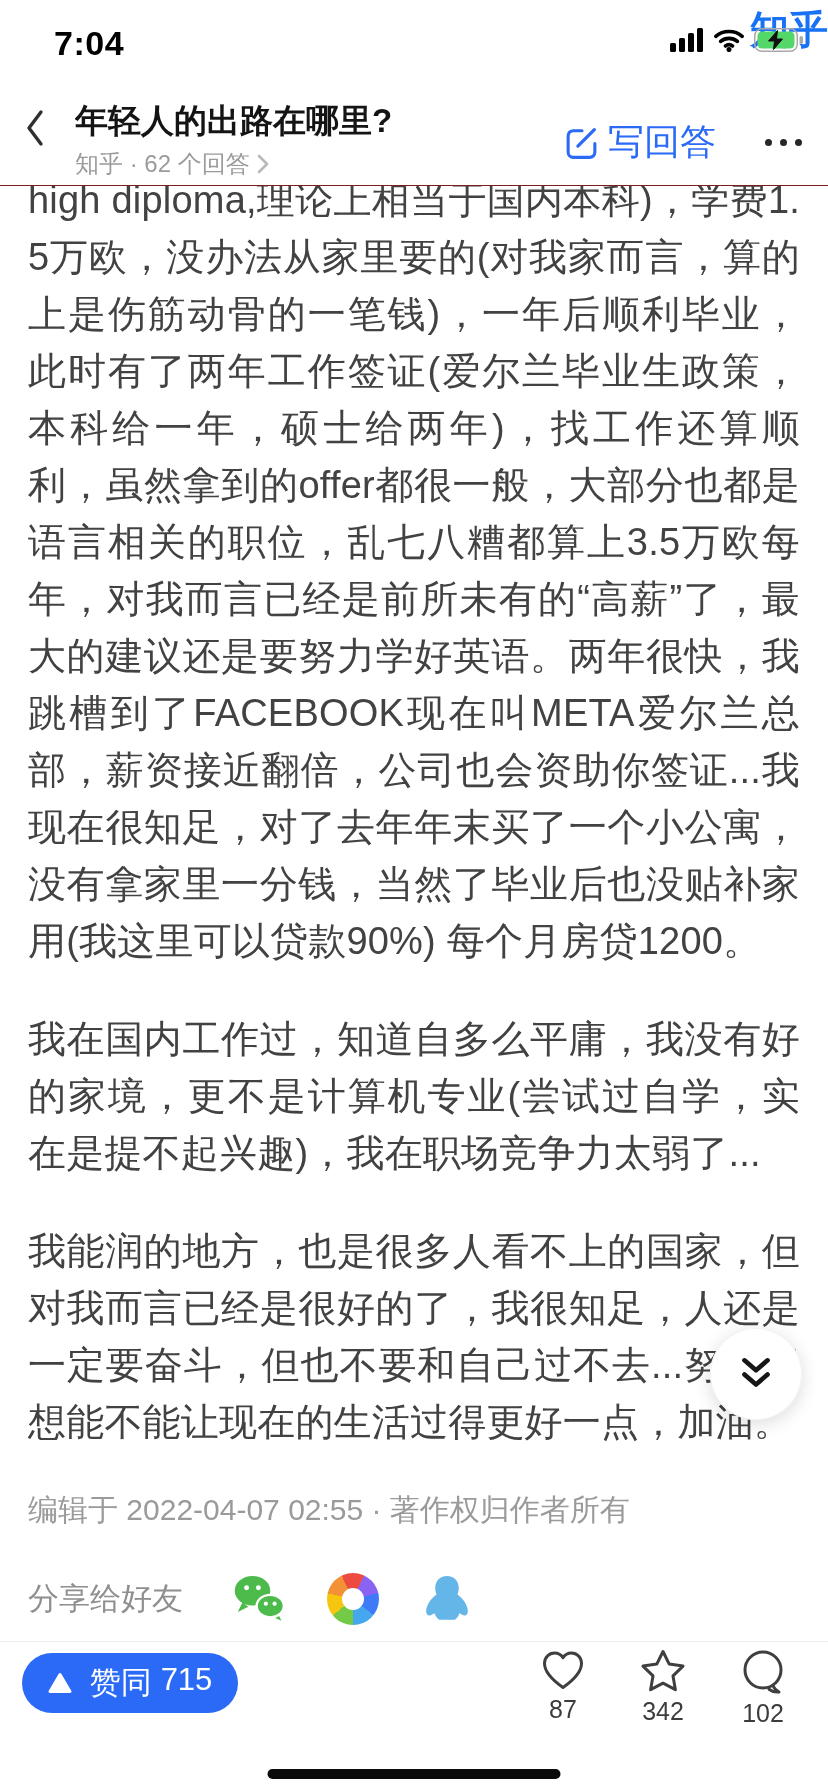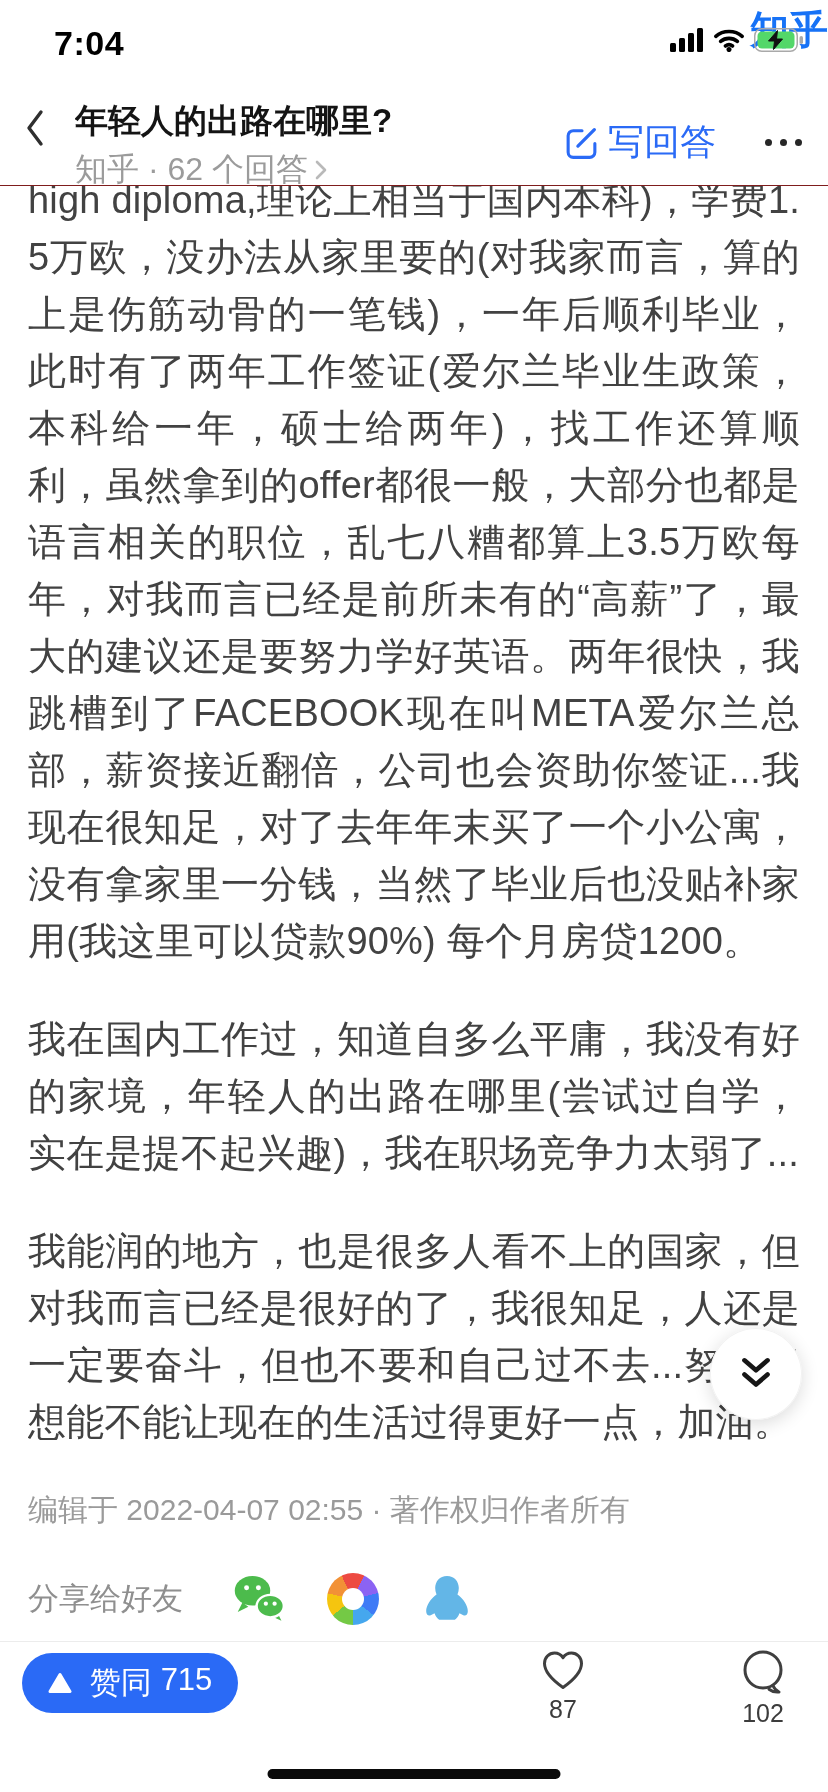--- a/index.html
+++ b/index.html
@@ -9,21 +9,21 @@
   
   .status-bar{position:absolute;top:0;left:0;width:100%;height:66px;background:#fff;z-index:20;}
   .status-time{position:absolute;left:54px;top:24px;font-size:34px;font-weight:700;color:#000;letter-spacing:.5px;}
   .app-logo{position:absolute;left:0;right:0;top:3px;text-align:right;font-size:39px;font-weight:700;color:var(--brand-blue);}
   .status-icons{position:absolute;right:24px;top:28px;display:flex;align-items:center;gap:9px;}
 
   
   .header{position:absolute;top:66px;left:0;width:100%;height:120px;background:#fff;z-index:20;border-bottom:1px solid #7f1d1d;}
   .back-btn{position:absolute;left:24px;top:40px;width:36px;height:44px;display:flex;align-items:center;}
   .q-title{position:absolute;left:75px;top:33px;font-size:33px;font-weight:700;color:#141414;width:470px;white-space:nowrap;overflow:hidden;}
-  .q-sub{position:absolute;left:75px;top:82px;display:flex;align-items:center;gap:6px;font-size:32px;color:#9b9b9b;}
+  .q-sub{position:absolute;left:75px;top:82px;display:flex;align-items:center;gap:6px;font-size:24px;color:#9b9b9b;}
   .write-btn{position:absolute;right:112px;top:52px;display:flex;align-items:center;gap:8px;color:var(--accent-blue);font-size:36px;font-weight:500;}
   .more-btn{position:absolute;right:26px;top:66px;display:flex;gap:8px;align-items:center;height:20px;}
   .more-btn i{width:7px;height:7px;border-radius:50%;background:#272727;}
 
   
   .content{position:absolute;top:0;left:28px;right:28px;height:1792px;overflow:hidden;z-index:1;}
   .content p{margin:0 0 41px;font-size:38px;line-height:57px;color:#424242;text-align:justify;letter-spacing:.2px;word-break:break-all;}
   .content p:first-of-type{margin-top:0;}
   .paras{padding-top:172px;}
   .edit-meta{margin-top:21px;font-size:30px;line-height:36px;color:#9a9a9a;}
@@ -122,21 +122,21 @@
     <div class="more-btn">
       <i></i>
         <i></i>
         <i></i>
     </div>
   </div>
 
   <div class="content">
     <div class="paras">
       <p>high diploma,理论上相当于国内本科)，学费1.5万欧，没办法从家里要的(对我家而言，算的上是伤筋动骨的一笔钱)，一年后顺利毕业，此时有了两年工作签证(爱尔兰毕业生政策，本科给一年，硕士给两年)，找工作还算顺利，虽然拿到的offer都很一般，大部分也都是语言相关的职位，乱七八糟都算上3.5万欧每年，对我而言已经是前所未有的“高薪”了，最大的建议还是要努力学好英语。两年很快，我跳槽到了FACEBOOK现在叫META爱尔兰总部，薪资接近翻倍，公司也会资助你签证...我现在很知足，对了去年年末买了一个小公寓，没有拿家里一分钱，当然了毕业后也没贴补家用(我这里可以贷款90%) 每个月房贷1200。</p>
-      <p>我在国内工作过，知道自多么平庸，我没有好的家境，年轻人的出路在哪里(尝试过自学，实在是提不起兴趣)，我在职场竞争力太弱了...</p>
+      <p>我在国内工作过，知道自多么平庸，我没有好的家境，更不是计算机专业(尝试过自学，实在是提不起兴趣)，我在职场竞争力太弱了...</p>
       <p>我能润的地方，也是很多人看不上的国家，但对我而言已经是很好的了，我很知足，人还是一定要奋斗，但也不要和自己过不去...努力想想能不能让现在的生活过得更好一点，加油。</p>
     </div>
     <div class="edit-meta">编辑于 2022-04-07 02:55 · 著作权归作者所有</div>
 
     <div class="share-row">
       <span class="share-label">分享给好友</span>
       <div class="share-btn">
         <span>
           <svg width="58" height="52" viewBox="0 0 48 44">
             <path class="wechat-fill" d="M10 25 l-4 8 l9 -4.5 z"></path>
@@ -191,20 +191,28 @@
 
     <div class="action like">
       <span>
         <svg width="48" height="44" viewBox="0 0 48 44">
           <path class="stroke-dark" d="M24 39.5 C12 31 5.5 23.5 5.5 15.5 C5.5 9.5 10 5 15.5 5 C19 5 22.2 6.8 24 9.8 C25.8 6.8 29 5 32.5 5 C38 5 42.5 9.5 42.5 15.5 C42.5 23.5 36 31 24 39.5 Z"></path>
         </svg>
       </span>
       <span class="cnt">87</span>
     </div>
 
+    <div class="action fav">
+      <span>
+        <svg width="48" height="46" viewBox="0 0 48 46">
+          <path class="stroke-dark" d="M24 3.5 L30.2 16.1 L44 18.1 L34 27.9 L36.4 41.7 L24 35.2 L11.6 41.7 L14 27.9 L4 18.1 L17.8 16.1 Z"></path>
+        </svg>
+      </span>
+      <span class="cnt">342</span>
+    </div>
 
     <div class="action cmt">
       <span>
         <svg width="48" height="48" viewBox="0 0 48 48">
           <circle class="stroke-dark" cx="24" cy="22" r="18"></circle>
           <path class="stroke-dark" d="M33.8 37.3 c1.2 3 3.2 5.3 6.2 6.7 c-3.8 0.4 -7.2 -0.6 -10 -2.8"></path>
         </svg>
       </span>
       <span class="cnt">102</span>
     </div>

